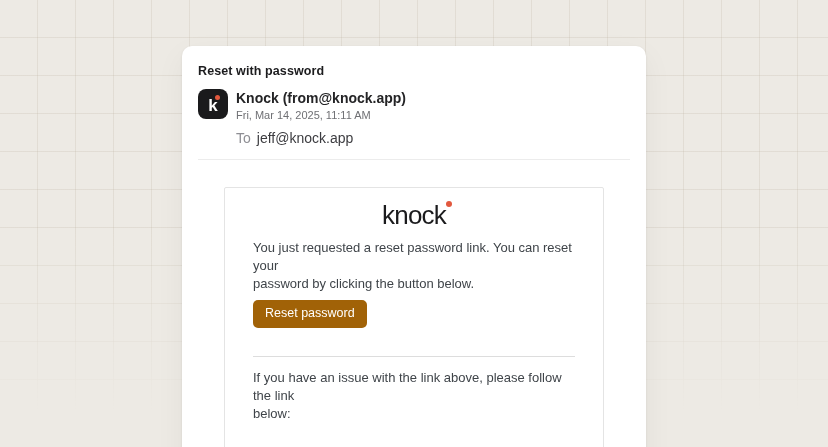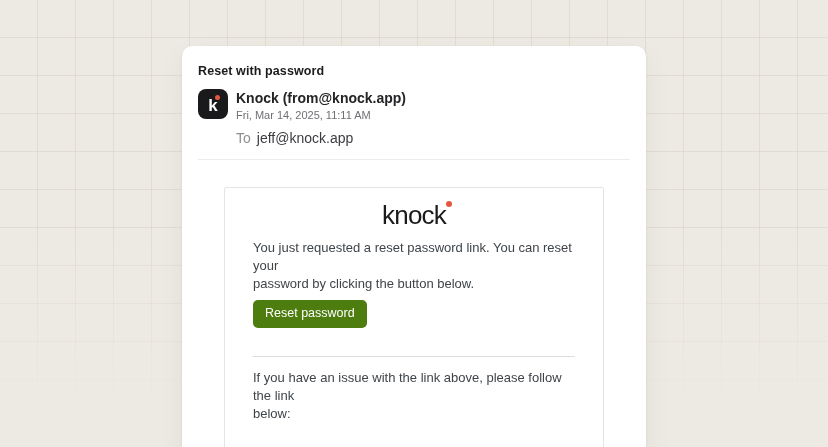--- a/index.html
+++ b/index.html
@@ -115,21 +115,21 @@
   .body-para {
     margin-top: 10px;
     font-size: 13px;
     color: #3F4449;
     line-height: 18px;
     white-space: pre-line;
   }
   .reset-btn {
     display: inline-block;
     margin-top: 7px;
-    background: #4d7c0f;
+    background: #a16207;
     color: #FFFFFF;
     border: none;
     border-radius: 5px;
     font-family: inherit;
     font-size: 12.5px;
     line-height: 1;
     padding: 7px 12px 8px 12px;
     cursor: pointer;
   }
   .box-divider {

